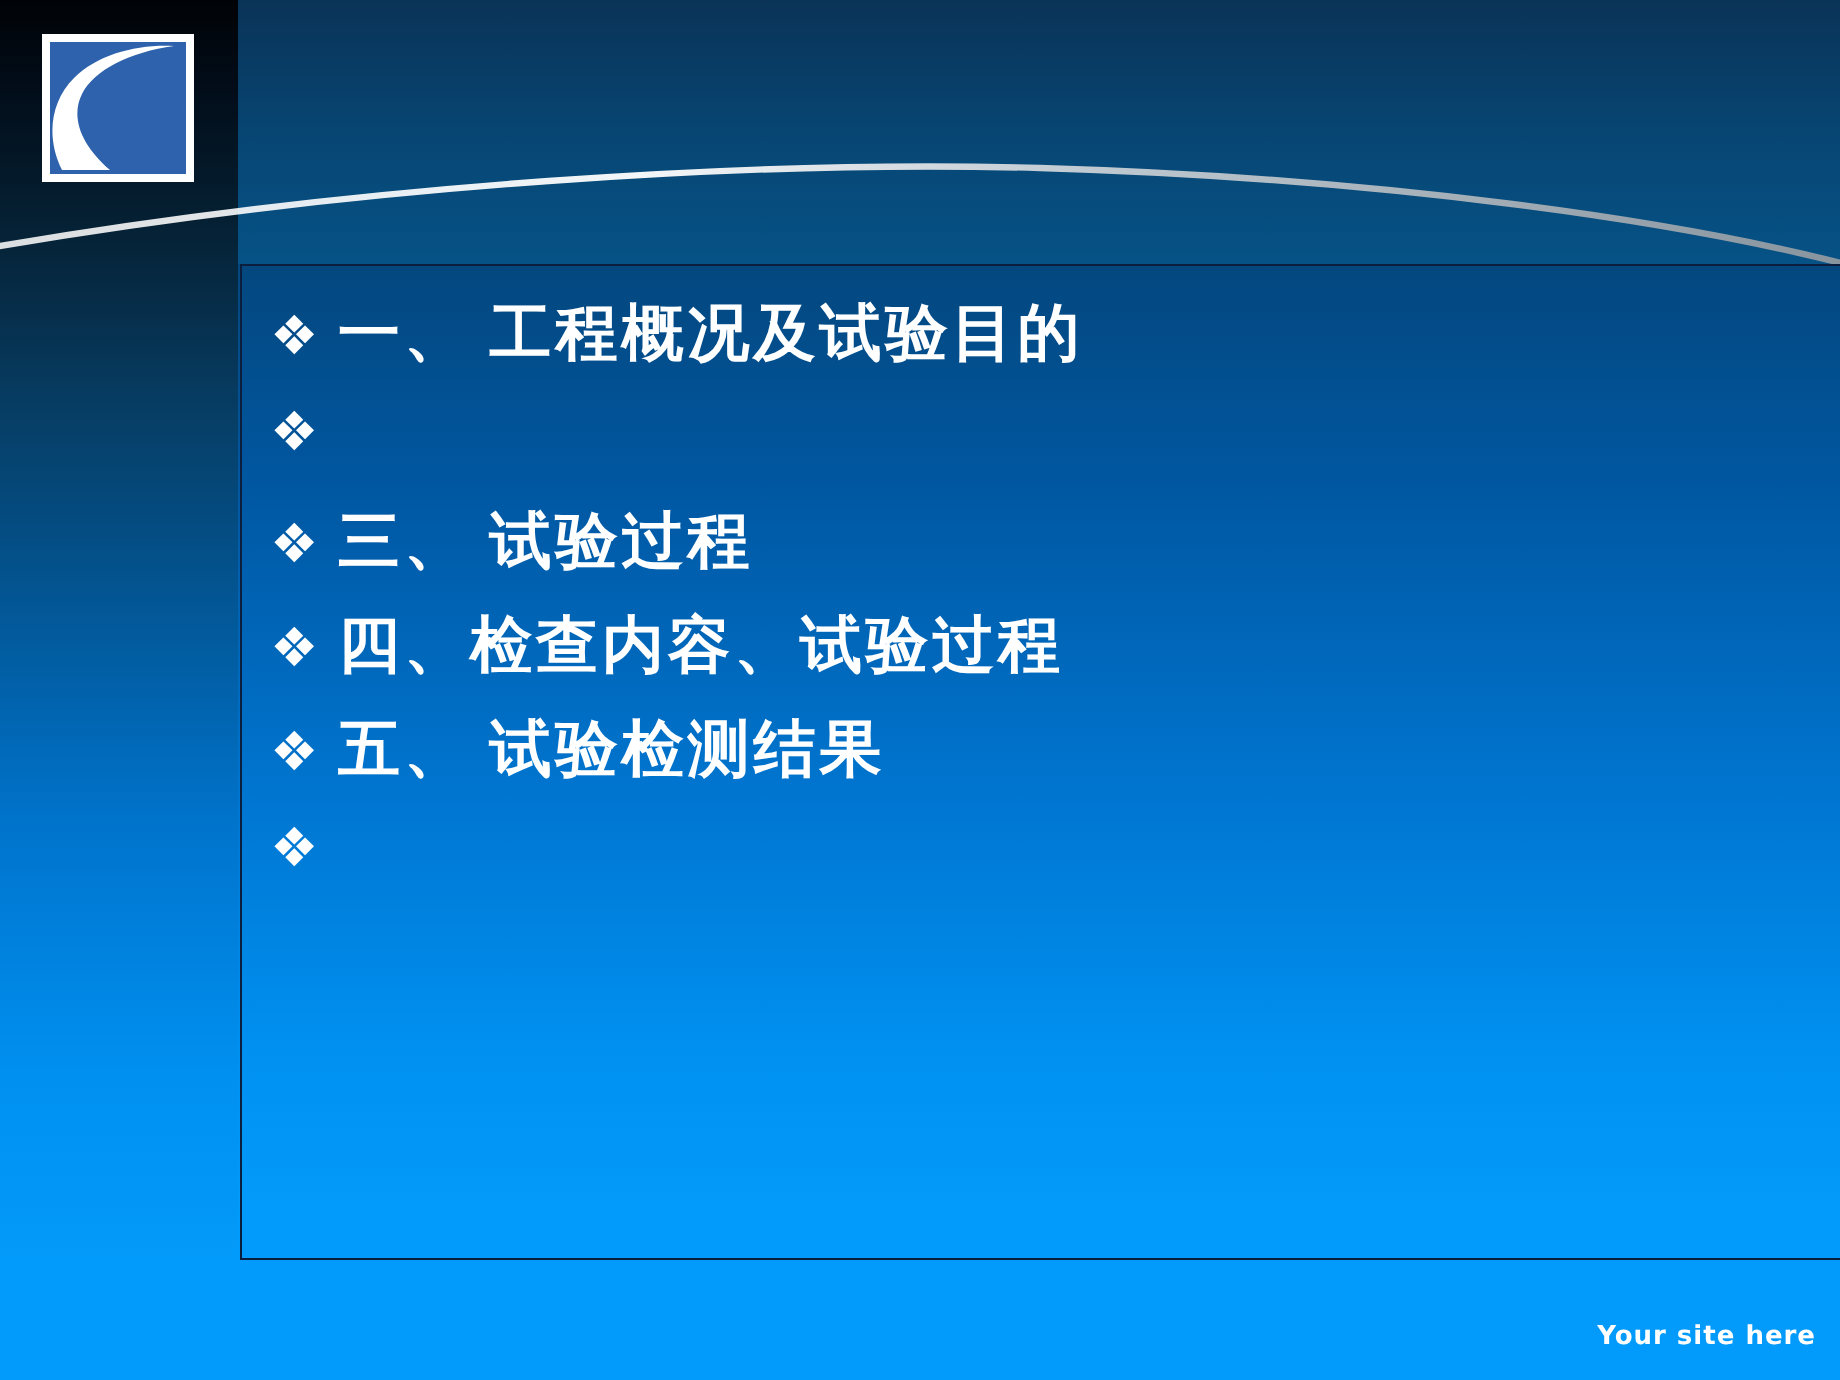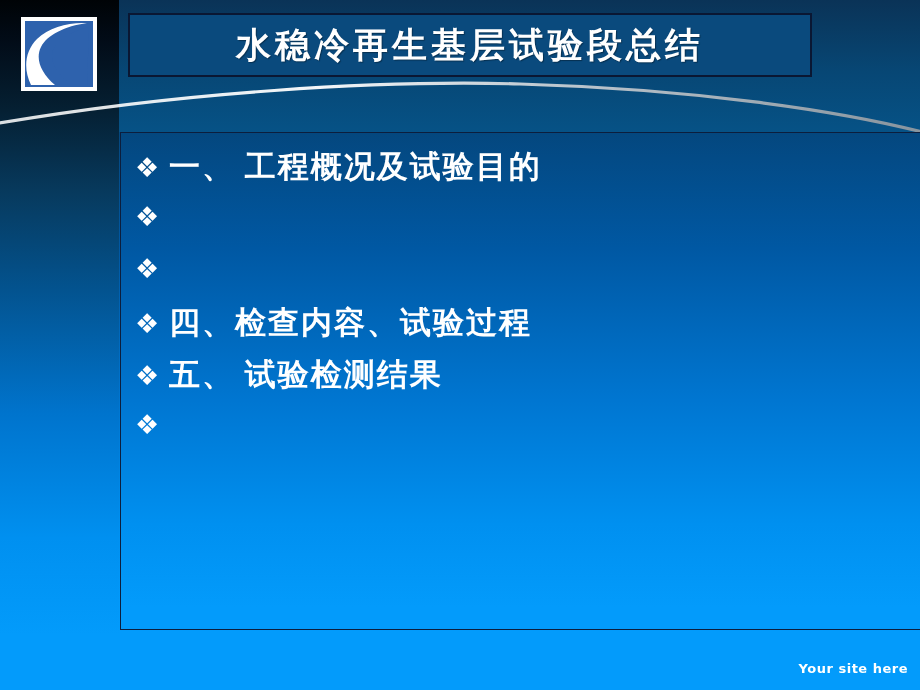--- a/index.html
+++ b/index.html
@@ -183,35 +183,33 @@
 
   <div class="logo">
     <div class="logo-inner">
       <svg viewBox="0 0 68 66" width="100%" height="100%">
         <path d="M62 2 C 40 5, 22 14, 16 26 C 10 38, 16 52, 30 64 L 6 64 C -2 48, 0 30, 12 18 C 24 6, 44 1, 62 2 Z" fill="#ffffff"></path>
         <path d="M64 6 C 46 10, 32 19, 28 29 C 24 40, 32 53, 46 64 L 62 64 L 64 6 Z" fill="#2e62ad"></path>
       </svg>
     </div>
   </div>
 
-  <div class="title-box">
-    <span class="title-text">水稳冷再生基层试验段总结</span>
-  </div>
 
   <div class="content-box">
     <ul class="bullet-list">
       <li class="bullet-item">
         <span class="bullet-glyph">❖</span>
         <span class="bullet-label">一、 工程概况及试验目的</span>
       </li>
       <li class="bullet-item">
         <span class="bullet-glyph">❖</span>
       </li>
       <li class="bullet-item">
         <span class="bullet-glyph">❖</span>
+        <span class="bullet-label">三、 试验过程</span>
       </li>
       <li class="bullet-item">
         <span class="bullet-glyph">❖</span>
         <span class="bullet-label">四、检查内容、试验过程</span>
       </li>
       <li class="bullet-item">
         <span class="bullet-glyph">❖</span>
         <span class="bullet-label">五、 试验检测结果</span>
       </li>
       <li class="bullet-item">

